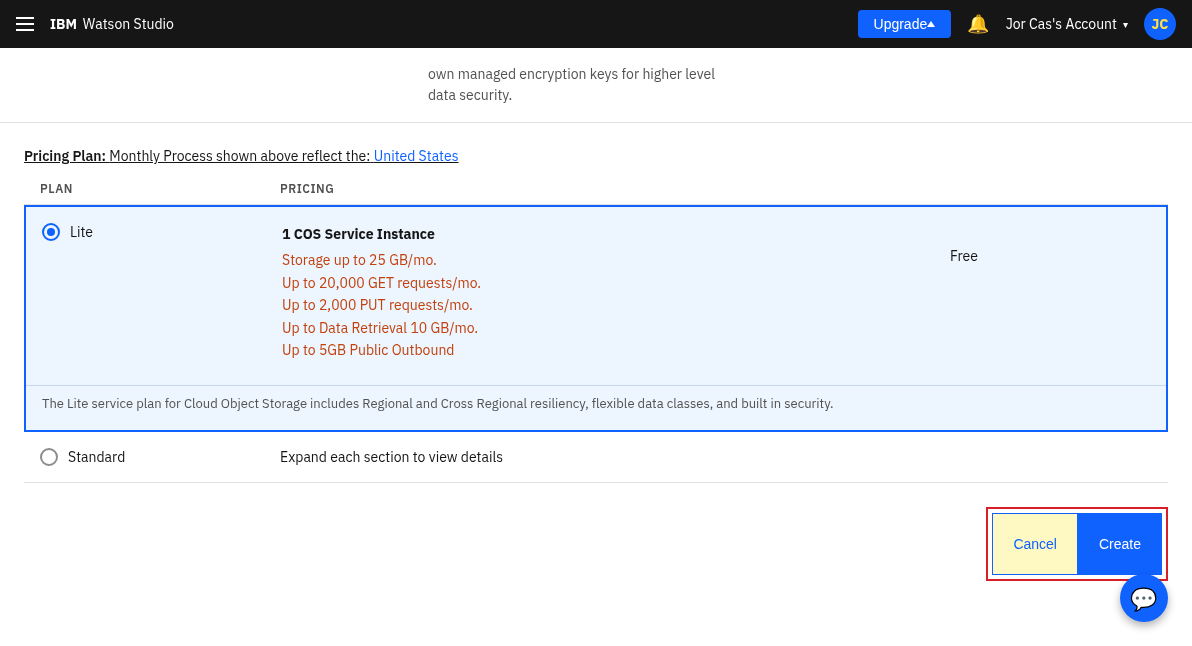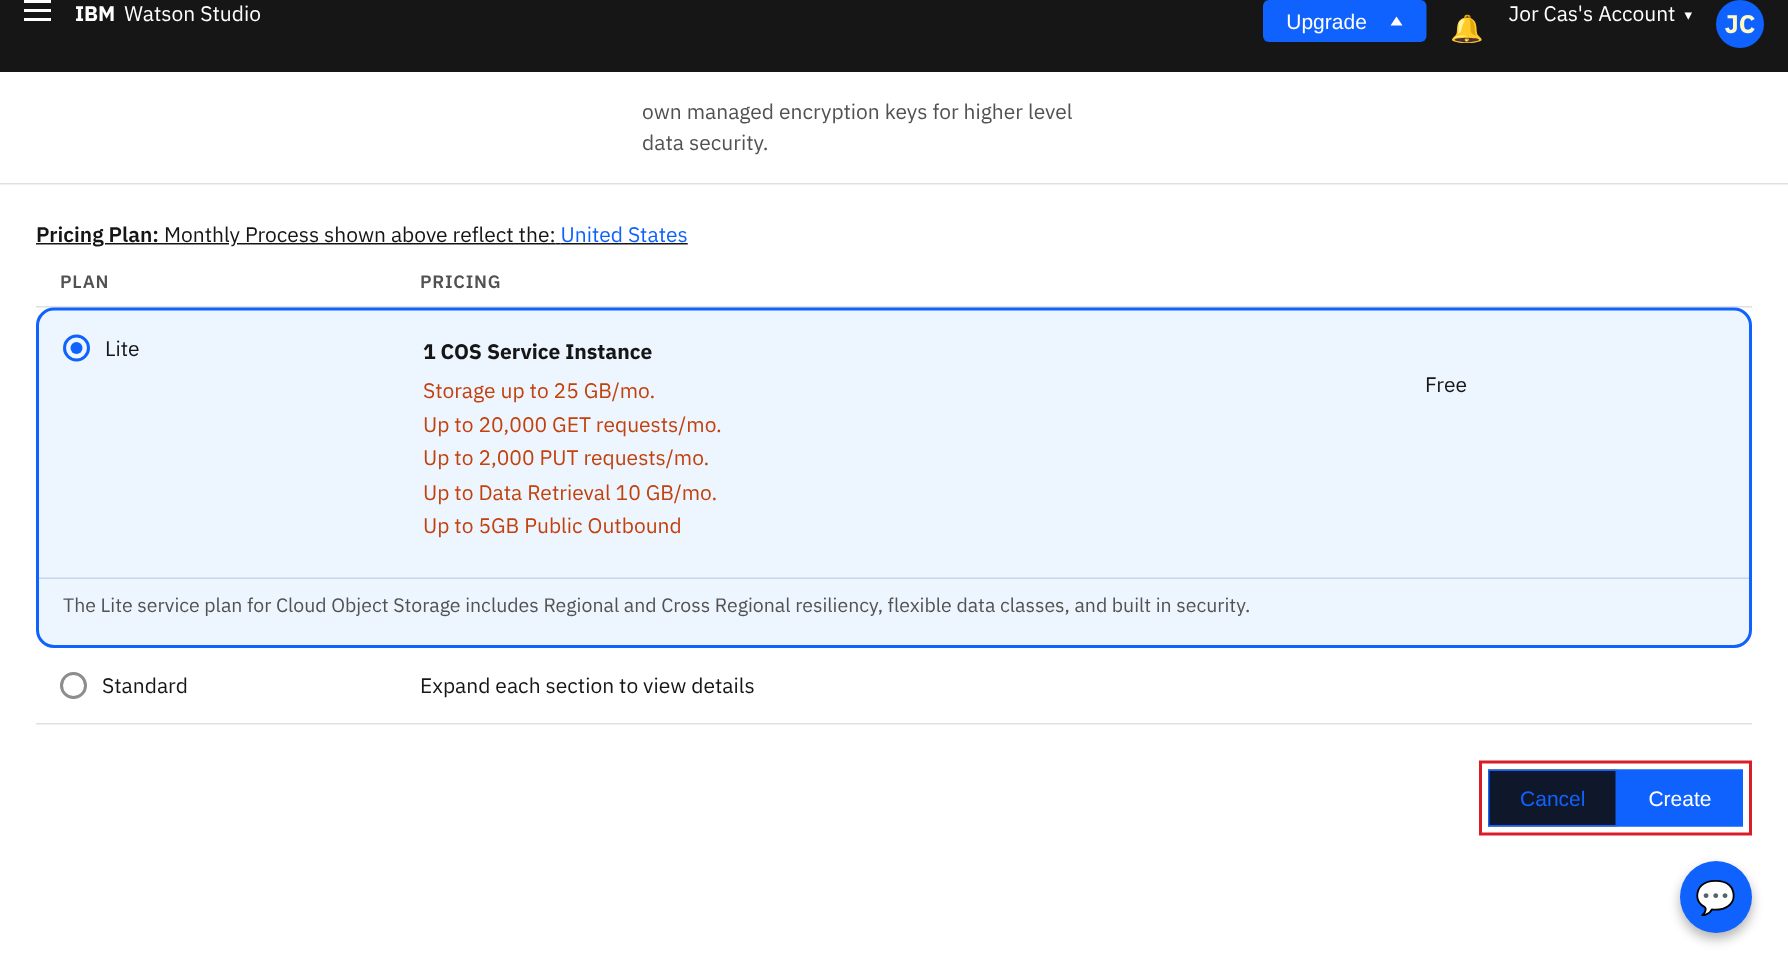--- a/index.html
+++ b/index.html
@@ -4,21 +4,21 @@
   <style>
     * { box-sizing: border-box; margin: 0; padding: 0; }
     body { font-family: 'IBM Plex Sans', Arial, sans-serif; font-size: 14px; background: #f4f4f4; color: #161616; }
 
     
     .header {
       background: #161616;
       color: #fff;
       height: 48px;
       display: flex;
-      align-items: flex-start;
+      align-items: center;
       padding: 0 16px;
       position: fixed;
       top: 0; left: 0; right: 0;
       z-index: 100;
     }
     .header-menu-icon {
       margin-right: 16px;
       cursor: pointer;
       display: flex;
       flex-direction: column;
@@ -45,21 +45,21 @@
     .header-upgrade-btn {
       background: #0f62fe;
       color: #fff;
       border: none;
       border-radius: 4px;
       padding: 6px 16px;
       cursor: pointer;
       font-size: 14px;
       display: flex;
       align-items: center;
-      gap: 16px;
+      gap: 0;
       margin-right: 8px;
     }
     .header-upgrade-btn .arrow-up {
       width: 0; height: 0;
       border-left: 4px solid transparent;
       border-right: 4px solid transparent;
       border-bottom: 6px solid #fff;
     }
     .header-notification {
       background: transparent;
@@ -77,29 +77,29 @@
       gap: 6px;
       color: #fff;
       cursor: pointer;
       padding: 0 8px;
     }
     .header-chevron {
       font-size: 10px;
     }
     .header-avatar {
       background: #0f62fe;
-      color: #fef9c3;
+      color: #fde047;
       border-radius: 50%;
       width: 32px;
       height: 32px;
       display: flex;
       align-items: center;
       justify-content: center;
       font-weight: 700;
-      font-size: 17px;
+      font-size: 14px;
       margin-left: 8px;
     }
 
     
     .main-content {
       margin-top: 48px;
       background: #fff;
       min-height: calc(100vh - 48px);
     }
 
@@ -139,21 +139,21 @@
       font-weight: 600;
       color: #525252;
       letter-spacing: 0.5px;
       text-transform: uppercase;
       border-bottom: 1px solid #e0e0e0;
     }
 
     
     .plan-row-lite {
       border: 2px solid #0f62fe;
-      border-radius: 12px;
+      border-radius: 0;
       background: #edf5ff;
       margin: 0;
     }
     .plan-row-lite-main {
       display: grid;
       grid-template-columns: 240px 1fr 200px;
       padding: 16px;
       align-items: start;
     }
     .plan-name-cell {
@@ -221,24 +221,24 @@
     }
 
     
     .action-buttons {
       display: flex;
       justify-content: flex-end;
       padding: 24px;
       gap: 0;
     }
     .btn-cancel {
-      background: #0f172a;
+      background: #fef9c3;
       color: #0f62fe;
       border: 1px solid #0f62fe;
-      padding: 10px 20px;
+      padding: 22px 20px;
       cursor: pointer;
       font-size: 14px;
     }
     .btn-create {
       background: #0f62fe;
       color: #fff;
       border: 1px solid #0f62fe;
       padding: 10px 20px;
       cursor: pointer;
       font-size: 14px;

